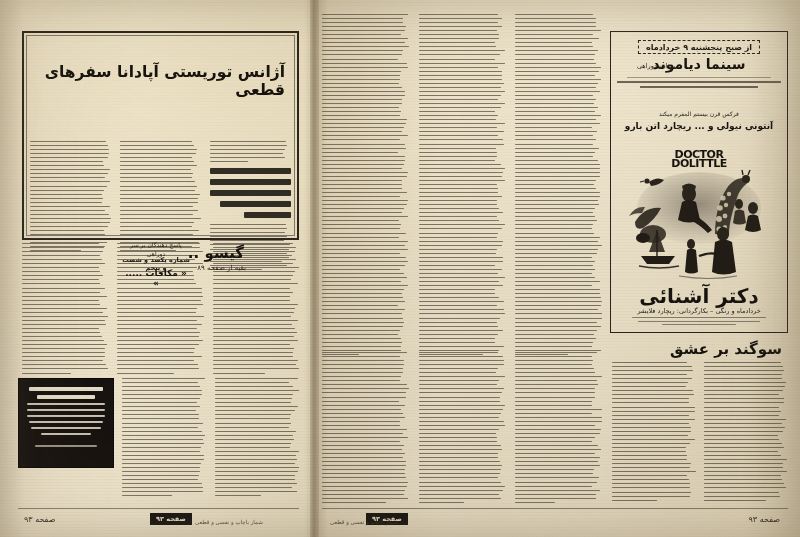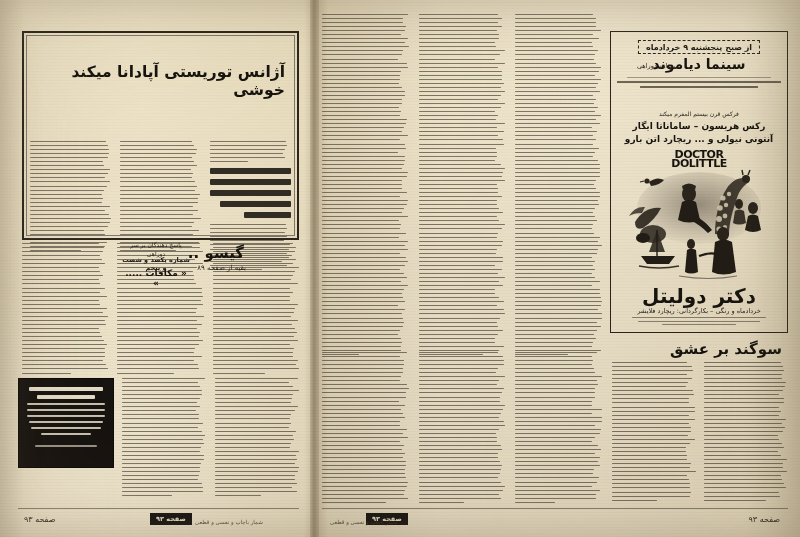--- a/index.html
+++ b/index.html
@@ -97,21 +97,21 @@
 </head>
 <body>
 
 <div id="page">
 
   <div class="page-half" id="leftpage">
 
     <div id="ad-frame">
 
 
-      <div class="ad-headline" id="ad-h1">آژانس توریستی آپادانا میکند خوشی</div>
+      <div class="ad-headline" id="ad-h1">آژانس توریستی آپادانا سفرهای قطعی</div>
 
       <div id="ad-body">
 
         <div class="acol">
           <div class="lines" id="L1">
               <div class="ln" style="width: 93.9%; margin-right: auto;"></div>
               <div class="ln" style="width: 95.8%; margin-right: auto;"></div>
               <div class="ln" style="width: 97.2%; margin-right: auto;"></div>
               <div class="ln" style="width: 97.1%; margin-right: auto;"></div>
               <div class="ln" style="width: 96.1%; margin-right: auto;"></div>
@@ -424,21 +424,20 @@
 
       <div id="cine-desc">
         <div class="ln f" style="width:88%;margin:0 auto 3.4px auto"></div>
         <div class="ln b" style="width:100%"></div>
         <div class="ln b" style="width:72%;margin-left:auto;margin-right:auto"></div>
       </div>
 
       <div id="cine-tag">فرکس قرن بیستم المفرم میکند</div>
 
       <div id="cine-cast">
-        <div>رکس هریسون – ساماناتا ایگار</div>
         <div>آنتونی نیولی و ... ریچارد اتن بارو</div>
       </div>
 
       <div id="cine-logo">
         <div>DOCTOR</div>
         <div>DOLITTLE</div>
       </div>
 
       <div id="poster">
         <svg viewBox="0 0 160 120" width="100%" height="100%" preserveAspectRatio="xMidYMid meet">
@@ -491,21 +490,21 @@
 
           <ellipse cx="72" cy="80" rx="4" ry="5" fill="#2a241c"></ellipse>
           <path d="M68 86 q4 -3 9 0 l2 22 q-7 3 -13 0 Z" fill="#221d16"></path>
           <ellipse cx="104" cy="70" rx="6" ry="7" fill="#2a241c"></ellipse>
           <path d="M96 78 q9 -5 17 0 l4 30 q-13 5 -24 0 Z" fill="#221d16"></path>
           <path d="M80 92 q10 -4 18 -2" stroke="#221d16" stroke-width="2.4" fill="none"></path>
           <path d="M60 112 q30 5 58 0" stroke="#3a3228" stroke-width="1.2" fill="none" opacity=".6"></path>
         </svg>
       </div>
 
-      <div id="film-title">دکتر دولیتل</div>
+      <div id="film-title">دکتر آشنائی</div>
       <div id="film-credit">خردادماه و رنگی – بکارگردانی: ریچارد فلایشر</div>
       <div id="film-note">
         <div class="ln" style="width:86%;margin:0 auto 2.6px auto"></div>
         <div class="ln" style="width:78%;margin:0 auto 2.6px auto"></div>
         <div class="ln" style="width:48%;margin:0 auto"></div>
       </div>
     </div>
 
     <div style="position:absolute;left:4px;right:198px;top:14px;height:330px;display:flex;gap:10px">
       <div class="col" style="flex:1">

